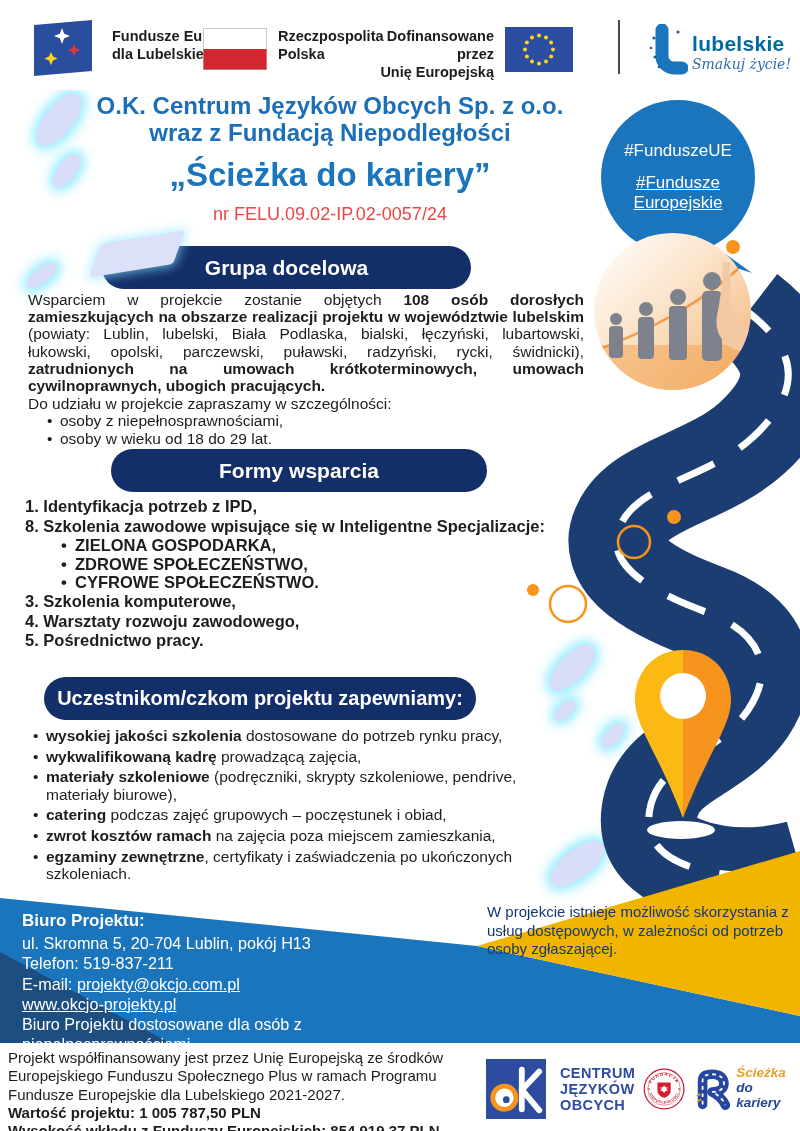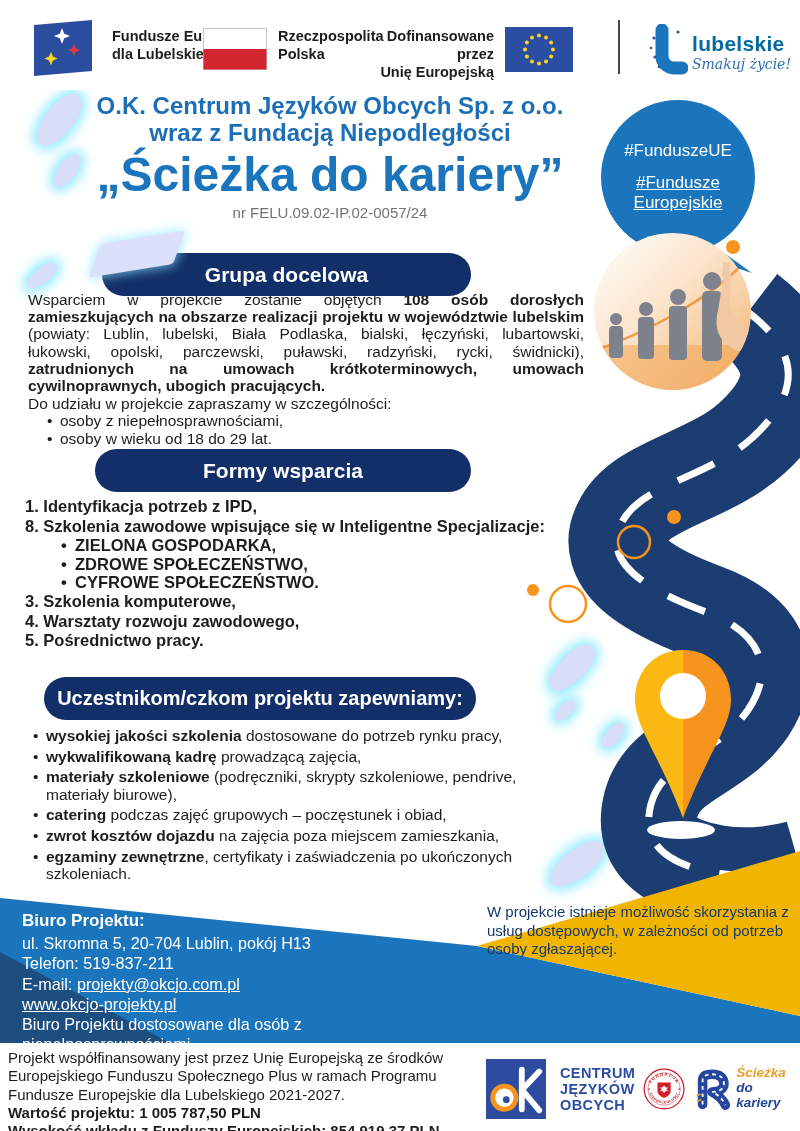--- a/index.html
+++ b/index.html
@@ -12,39 +12,39 @@
   .hdr-text{font-size:14.5px;font-weight:600;color:#1d1d1b;line-height:18px;}
   .hdr-right{text-align:right;}
   .divider{position:absolute;left:618px;top:20px;width:2px;height:54px;background:#4a4a4a;}
   .lube-name{font-size:21px;font-weight:700;color:#0369a1;letter-spacing:0.3px;}
   .lube-tag{font-size:14px;font-style:italic;color:#2f6eb5;font-family:"DejaVu Serif",serif;text-align:right;}
 
   
   .title-blk{position:absolute;left:50px;top:92px;width:560px;text-align:center;z-index:4;}
   .org{font-size:24px;font-weight:700;color:#1c6fb6;line-height:27px;}
   .invite{font-size:21px;color:#2077be;line-height:25px;margin-top:2px;}
-  .proj-name{font-size:48px;font-weight:700;color:#1b75bc;line-height:50px;margin-top:4px;}
-  .proj-no{font-size:15px;color:#737373;margin-top:4px;}
+  .proj-name{font-size:33px;font-weight:700;color:#1b75bc;line-height:50px;margin-top:4px;}
+  .proj-no{font-size:18px;color:#ef4444;margin-top:4px;}
 
   
   .bubble{position:absolute;left:601px;top:100px;width:154px;height:154px;border-radius:50%;
           background:#1b75bc;z-index:4;display:flex;flex-direction:column;align-items:center;justify-content:center;
           color:#fff;text-align:center;}
   .bubble .t1{font-size:17px;margin-bottom:12px;}
   .bubble .t2{font-size:17px;line-height:20px;text-decoration:underline;}
   .bubble-tail{position:absolute;left:690px;top:235px;z-index:3;}
 
   
   .photo{position:absolute;left:594px;top:233px;width:157px;height:157px;border-radius:50%;overflow:hidden;z-index:4;}
 
   
   .pill{position:absolute;height:43px;background:#132f69;border-radius:22px;z-index:3;
         display:flex;align-items:center;justify-content:center;color:#fff;font-weight:700;font-size:21px;}
-  .pill1{left:102px;top:253px;width:369px;}
-  .pill2{left:95px;top:449px;width:376px;}
+  .pill1{left:102px;top:246px;width:369px;}
+  .pill2{left:111px;top:449px;width:376px;}
   .pill3{left:44px;top:677px;width:432px;font-size:20px;}
 
   
   .body-txt{font-size:15.5px;line-height:17.2px;text-align:justify;z-index:2;}
   .blk-target{position:absolute;left:28px;top:291px;width:556px;}
   .b{font-weight:700;}
   .t-invite{text-align:left;margin-top:1px;}
   .dot-li{position:relative;padding-left:18px;text-align:left;}
   .dot-li::before{content:"•";position:absolute;left:5px;}
   .blk-target .dot-li{margin-left:14px;}
@@ -256,21 +256,21 @@
   </div>
 
   <div class="pill pill3">
     <span>Uczestnikom/czkom projektu zapewniamy:</span>
   </div>
   <div class="blk-benefits body-txt">
     <div class="dot-li"><span class="b">wysokiej jakości szkolenia</span><span> dostosowane do potrzeb rynku pracy,</span></div>
     <div class="dot-li"><span class="b">wykwalifikowaną kadrę</span><span> prowadzącą zajęcia,</span></div>
     <div class="dot-li"><span class="b">materiały szkoleniowe</span><span> (podręczniki, skrypty szkoleniowe, pendrive, materiały biurowe),</span></div>
     <div class="dot-li"><span class="b">catering</span><span> podczas zajęć grupowych – poczęstunek i obiad,</span></div>
-    <div class="dot-li"><span class="b">zwrot kosztów dojazdu</span><span> na zajęcia poza miejscem zamieszkania,</span></div>
+    <div class="dot-li"><span class="b">zwrot kosztów ramach</span><span> na zajęcia poza miejscem zamieszkania,</span></div>
     <div class="dot-li"><span class="b">egzaminy zewnętrzne</span><span>, certyfikaty i zaświadczenia po ukończonych szkoleniach.</span></div>
   </div>
 
   <div class="office">
     <div class="hd">Biuro Projektu:</div>
     <div>ul. Skromna 5, 20-704 Lublin, pokój H13</div>
     <div>Telefon: 519-837-211</div>
     <div><span>E-mail: </span><a href="#">projekty@okcjo.com.pl</a></div>
     <div><a href="#">www.okcjo-projekty.pl</a></div>
     <div>Biuro Projektu dostosowane dla osób z niepełnosprawnościami.</div>

